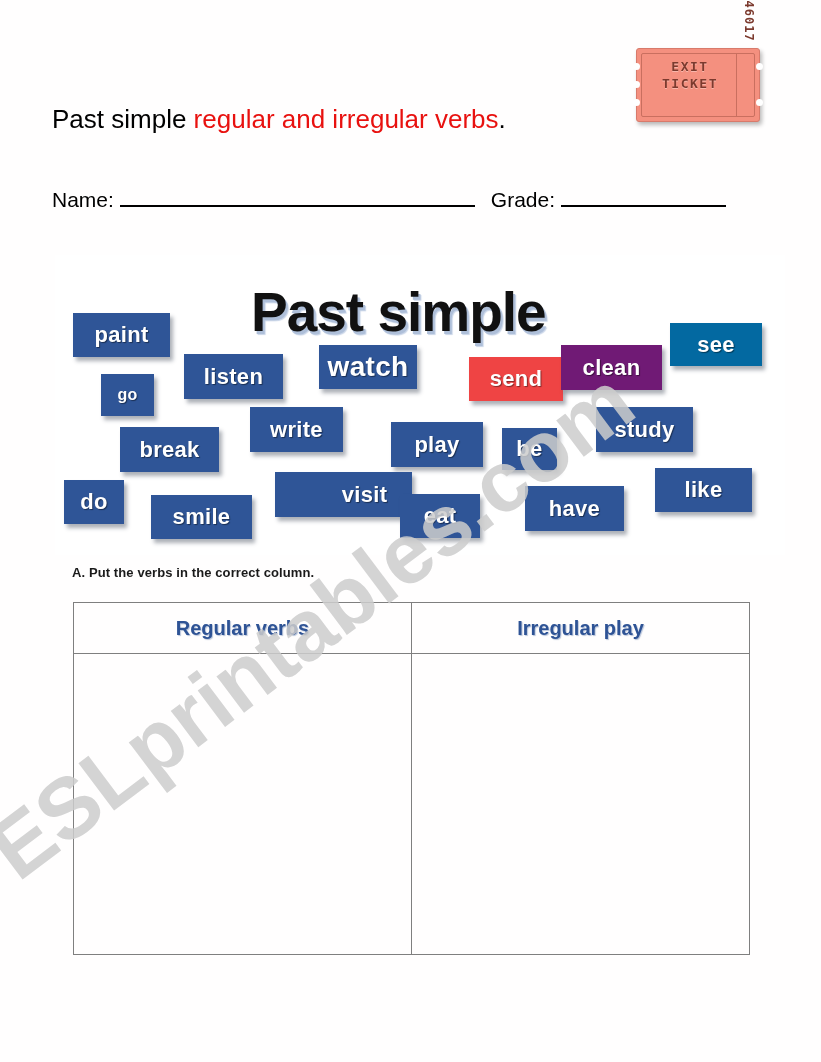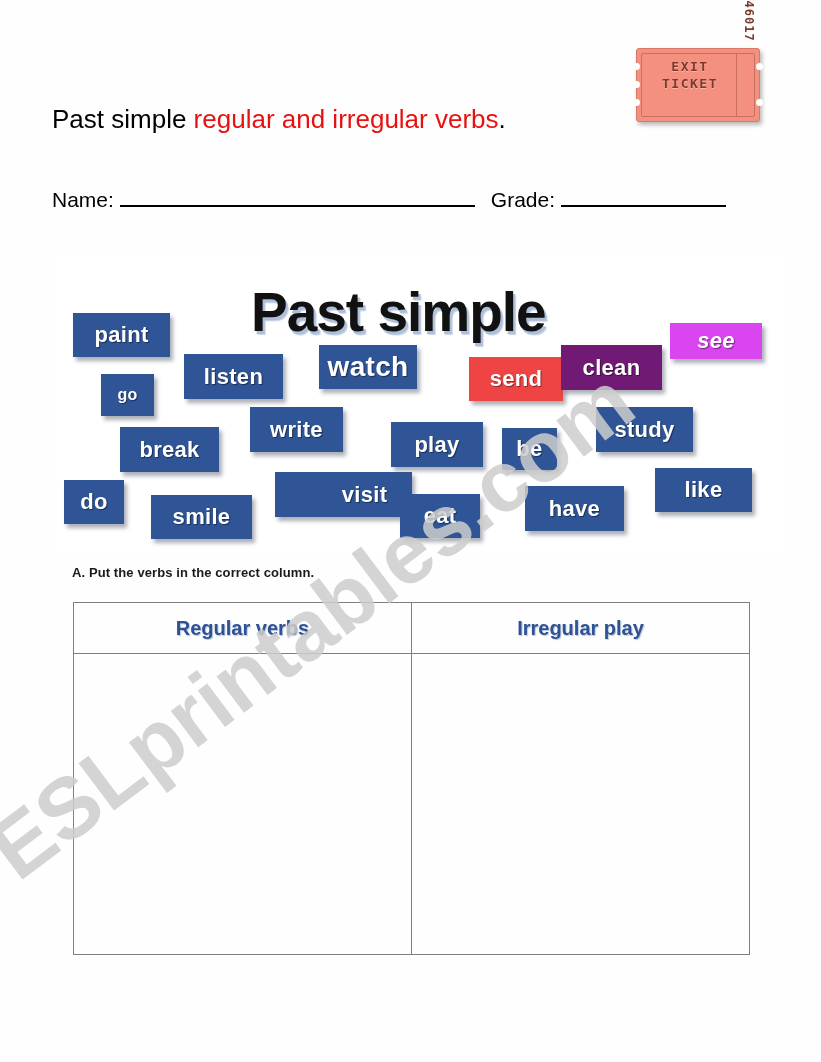--- a/index.html
+++ b/index.html
@@ -243,21 +243,21 @@
 
   <div id="cloud">
     <div id="cloud-title">Past simple</div>
 
   <div class="tile" style="left: 18px; top: 58px; width: 97px; height: 44px; font-size: 22px; background: rgb(47, 85, 151);">paint</div>
       <div class="tile" style="left: 46px; top: 119px; width: 53px; height: 42px; font-size: 16px; background: rgb(47, 85, 151);">go</div>
       <div class="tile" style="left: 129px; top: 99px; width: 99px; height: 45px; font-size: 22px; background: rgb(47, 85, 151);">listen</div>
       <div class="tile" style="left: 264px; top: 90px; width: 98px; height: 44px; font-size: 28px; background: rgb(47, 85, 151); text-align: center;">watch</div>
       <div class="tile" style="left: 414px; top: 102px; width: 94px; height: 44px; font-size: 22px; background: #ef4444;">send</div>
       <div class="tile" style="left: 506px; top: 90px; width: 101px; height: 45px; font-size: 22px; background: #701a75;">clean</div>
-      <div class="tile" style="left: 615px; top: 68px; width: 92px; height: 36px; font-size: 22px; background: #d946ef; font-style: italic;">see</div>
+      <div class="tile" style="left: 615px; top: 68px; width: 92px; height: 43px; font-size: 22px; background: #0369a1;">see</div>
       <div class="tile" style="left: 65px; top: 172px; width: 99px; height: 45px; font-size: 22px; background: rgb(47, 85, 151);">break</div>
       <div class="tile" style="left: 195px; top: 152px; width: 93px; height: 45px; font-size: 22px; background: rgb(47, 85, 151);">write</div>
       <div class="tile" style="left: 336px; top: 167px; width: 92px; height: 45px; font-size: 22px; background: rgb(47, 85, 151);">play</div>
       <div class="tile" style="left: 447px; top: 173px; width: 55px; height: 42px; font-size: 22px; background: rgb(47, 85, 151);">be</div>
       <div class="tile" style="left: 541px; top: 152px; width: 97px; height: 45px; font-size: 22px; background: rgb(47, 85, 151);">study</div>
       <div class="tile" style="left: 9px; top: 225px; width: 60px; height: 44px; font-size: 22px; background: rgb(47, 85, 151);">do</div>
       <div class="tile" style="left: 96px; top: 240px; width: 101px; height: 44px; font-size: 22px; background: rgb(47, 85, 151);">smile</div>
       <div class="tile" style="left: 220px; top: 217px; width: 95px; height: 45px; font-size: 22px; background: rgb(47, 85, 151); padding-left: 42px;">visit</div>
       <div class="tile" style="left: 470px; top: 231px; width: 99px; height: 45px; font-size: 22px; background: rgb(47, 85, 151);">have</div>
       <div class="tile" style="left: 345px; top: 239px; width: 80px; height: 44px; font-size: 22px; background: rgb(47, 85, 151);">eat</div>

